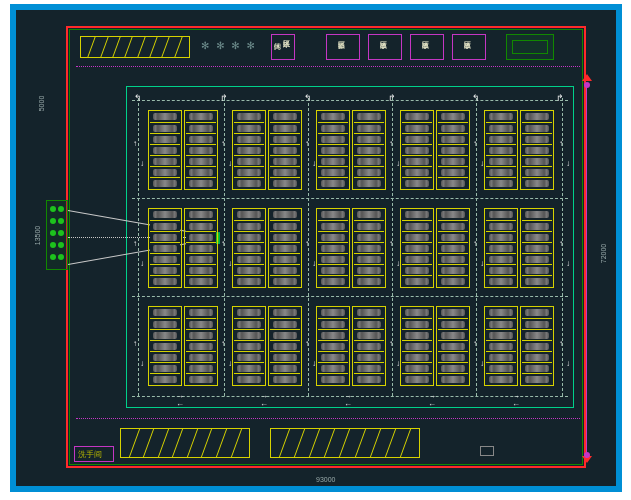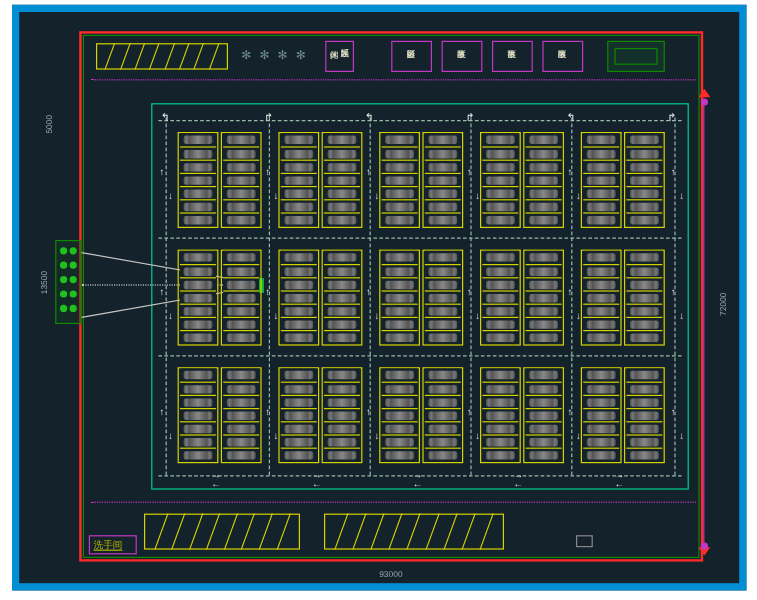--- a/index.html
+++ b/index.html
@@ -152,21 +152,20 @@
     position: absolute;
     background: #c8c8c8;
     height: 1px;
     transform-origin: left center;
   }
 
   .room-label {
     position: absolute;
     color: #b8b800;
     font-size: 8px;
-    text-decoration: underline;
   }
 </style>
 </head>
 <body>
 
 <div class="outer-frame">
   <div class="canvas">
 
     <div class="red-border" style="left:50px; top:16px; width:520px; height:442px;"></div>
 

